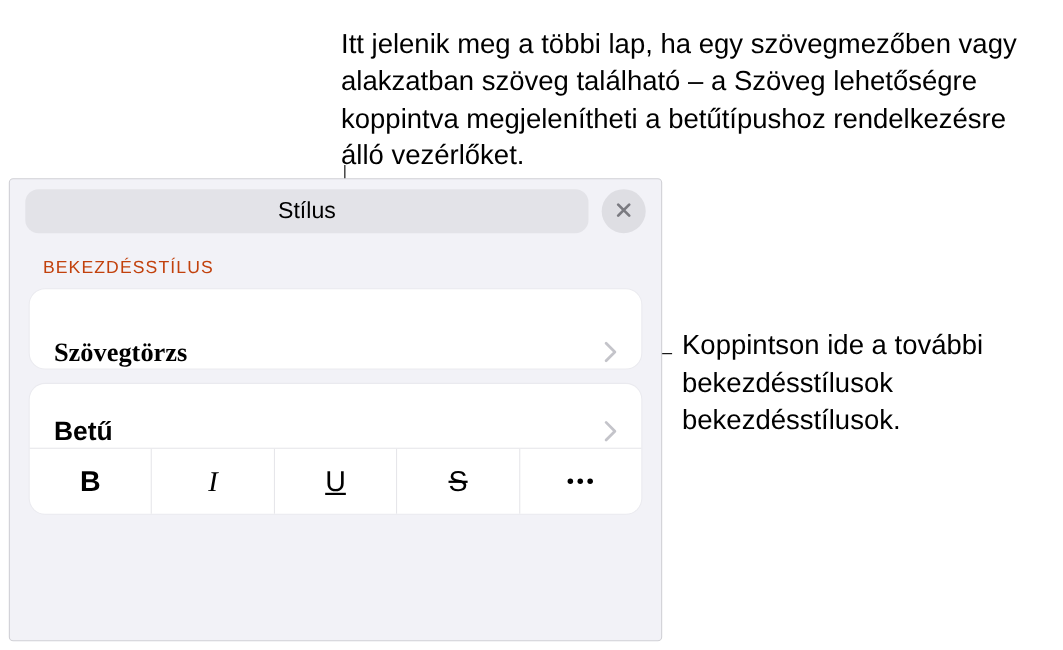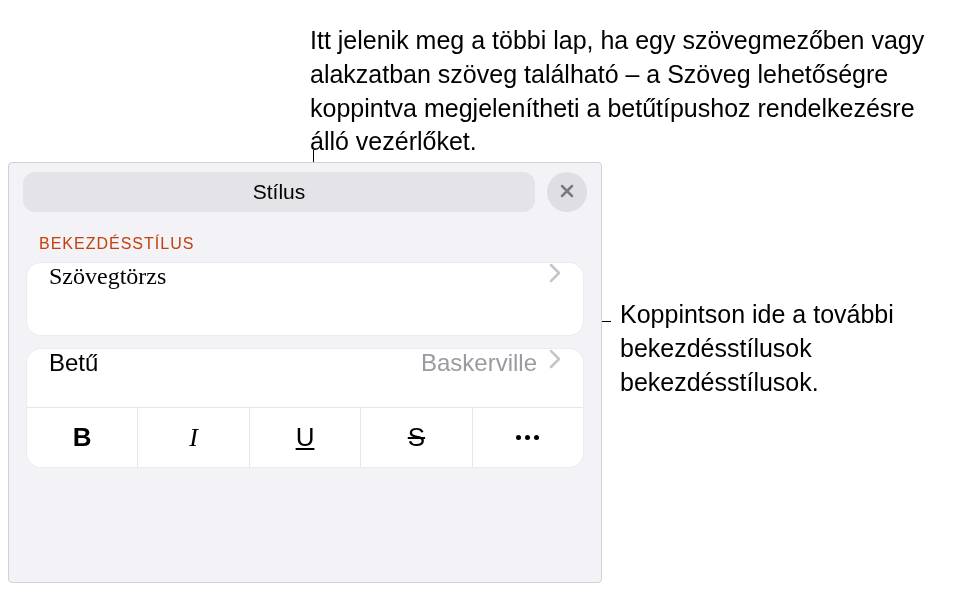--- a/index.html
+++ b/index.html
@@ -119,25 +119,26 @@
 
     .card {
       background: #fff;
       margin: 0 18px 14px;
       border-radius: 14px;
       box-shadow: 0 0 0 1px rgba(0,0,0,0.03);
     }
 
     .row {
       display: flex;
-      align-items: flex-start;
+      align-items: flex-end;
       justify-content: space-between;
       padding: 0 22px;
       height: 72px;
       cursor: pointer;
+      font-weight: bold;
     }
     .row-label {
       font-size: 24px;
       color: #000;
     }
     .row-label.serif { font-family: Georgia, "Times New Roman", serif; }
     .row-value {
       font-size: 24px;
       color: #9a9aa0;
       margin-left: auto;
@@ -205,21 +206,20 @@
         <svg viewBox="0 0 12 20">
             <path d="M2 2 L10 10 L2 18" stroke="#c4c4ca" stroke-width="2.5" fill="none" stroke-linecap="round" stroke-linejoin="round"></path>
           </svg>
       </span>
     </div>
   </div>
 
   <div class="card font-card">
     <div class="row">
       <span class="row-label">Betű</span>
-      <span class="row-value">Baskerville</span>
       <span class="chevron">
         <svg viewBox="0 0 12 20">
             <path d="M2 2 L10 10 L2 18" stroke="#c4c4ca" stroke-width="2.5" fill="none" stroke-linecap="round" stroke-linejoin="round"></path>
           </svg>
       </span>
     </div>
     <div class="style-row">
       <div class="style-btn bold">B</div>
       <div class="style-btn italic">I</div>
       <div class="style-btn underline">U</div>

